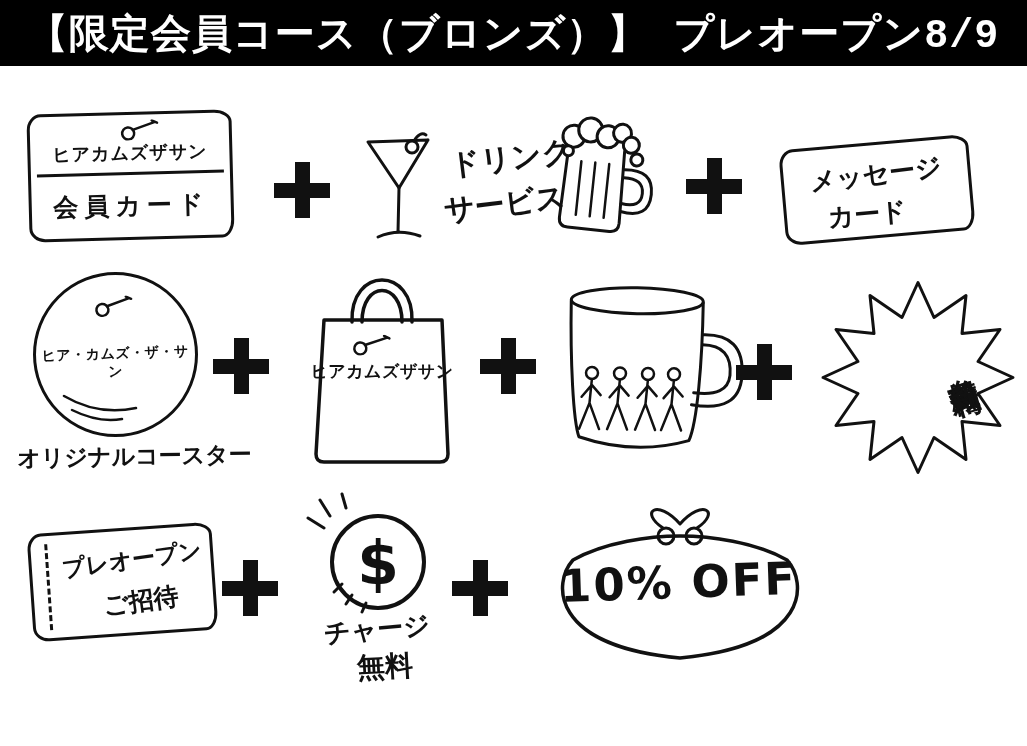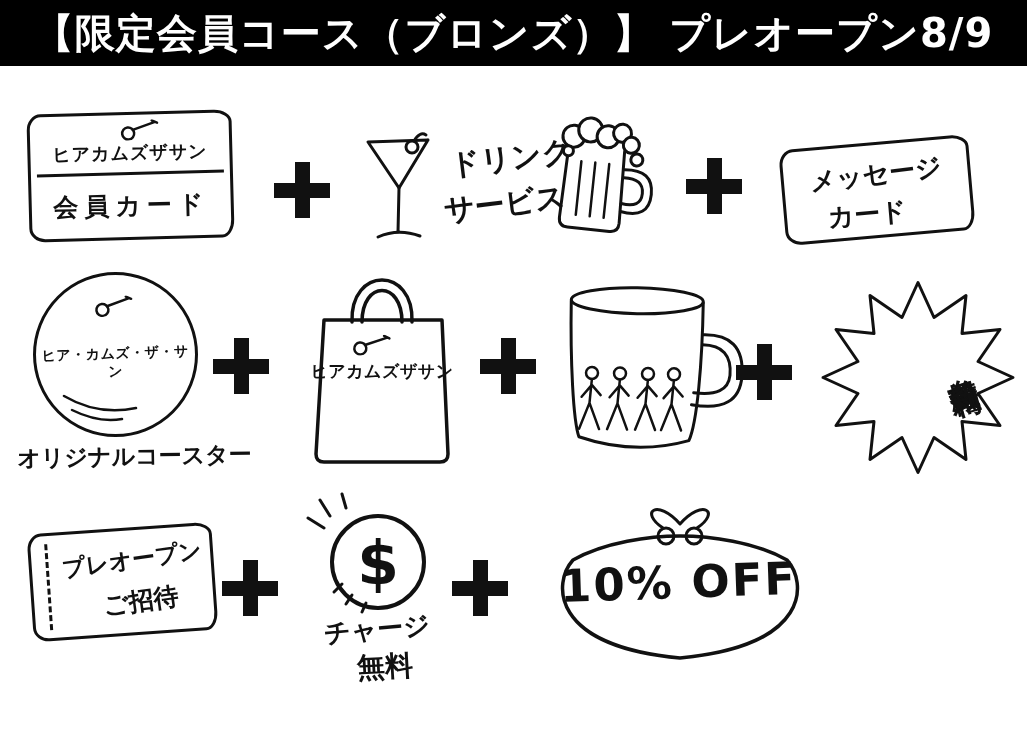--- a/index.html
+++ b/index.html
@@ -6,21 +6,21 @@
   html,body{margin:0;padding:0;background:#fff;}
   #stage{
     position:relative; width:1027px; height:746px; overflow:hidden;
     background:#fff; font-family:"DejaVu Sans", sans-serif; color:var(--ink);
   }
   .abs{position:absolute;}
   
   #banner{
     left:0; top:0; width:1027px; height:66px; background:#000; color:#fff;
     display:flex; align-items:center; justify-content:center;
-    font-size:40px; font-weight:bold; letter-spacing:1px; white-space:nowrap;
+    font-size:40px; font-weight:bold; letter-spacing:1px; white-space:nowrap;font-family:Liberation Mono, monospace;
   }
   
   .plus{width:56px;height:56px;}
   .plus::before{content:"";position:absolute;top:21px;left:0;width:56px;height:15px;background:var(--ink);}
   .plus::after{content:"";position:absolute;left:21px;top:0;width:15px;height:56px;background:var(--ink);}
   
   .sketchbox{
     border:3px solid var(--ink); background:#fff;
     border-radius:14px 18px 12px 16px / 16px 12px 18px 14px;
     box-sizing:border-box; text-align:center;

